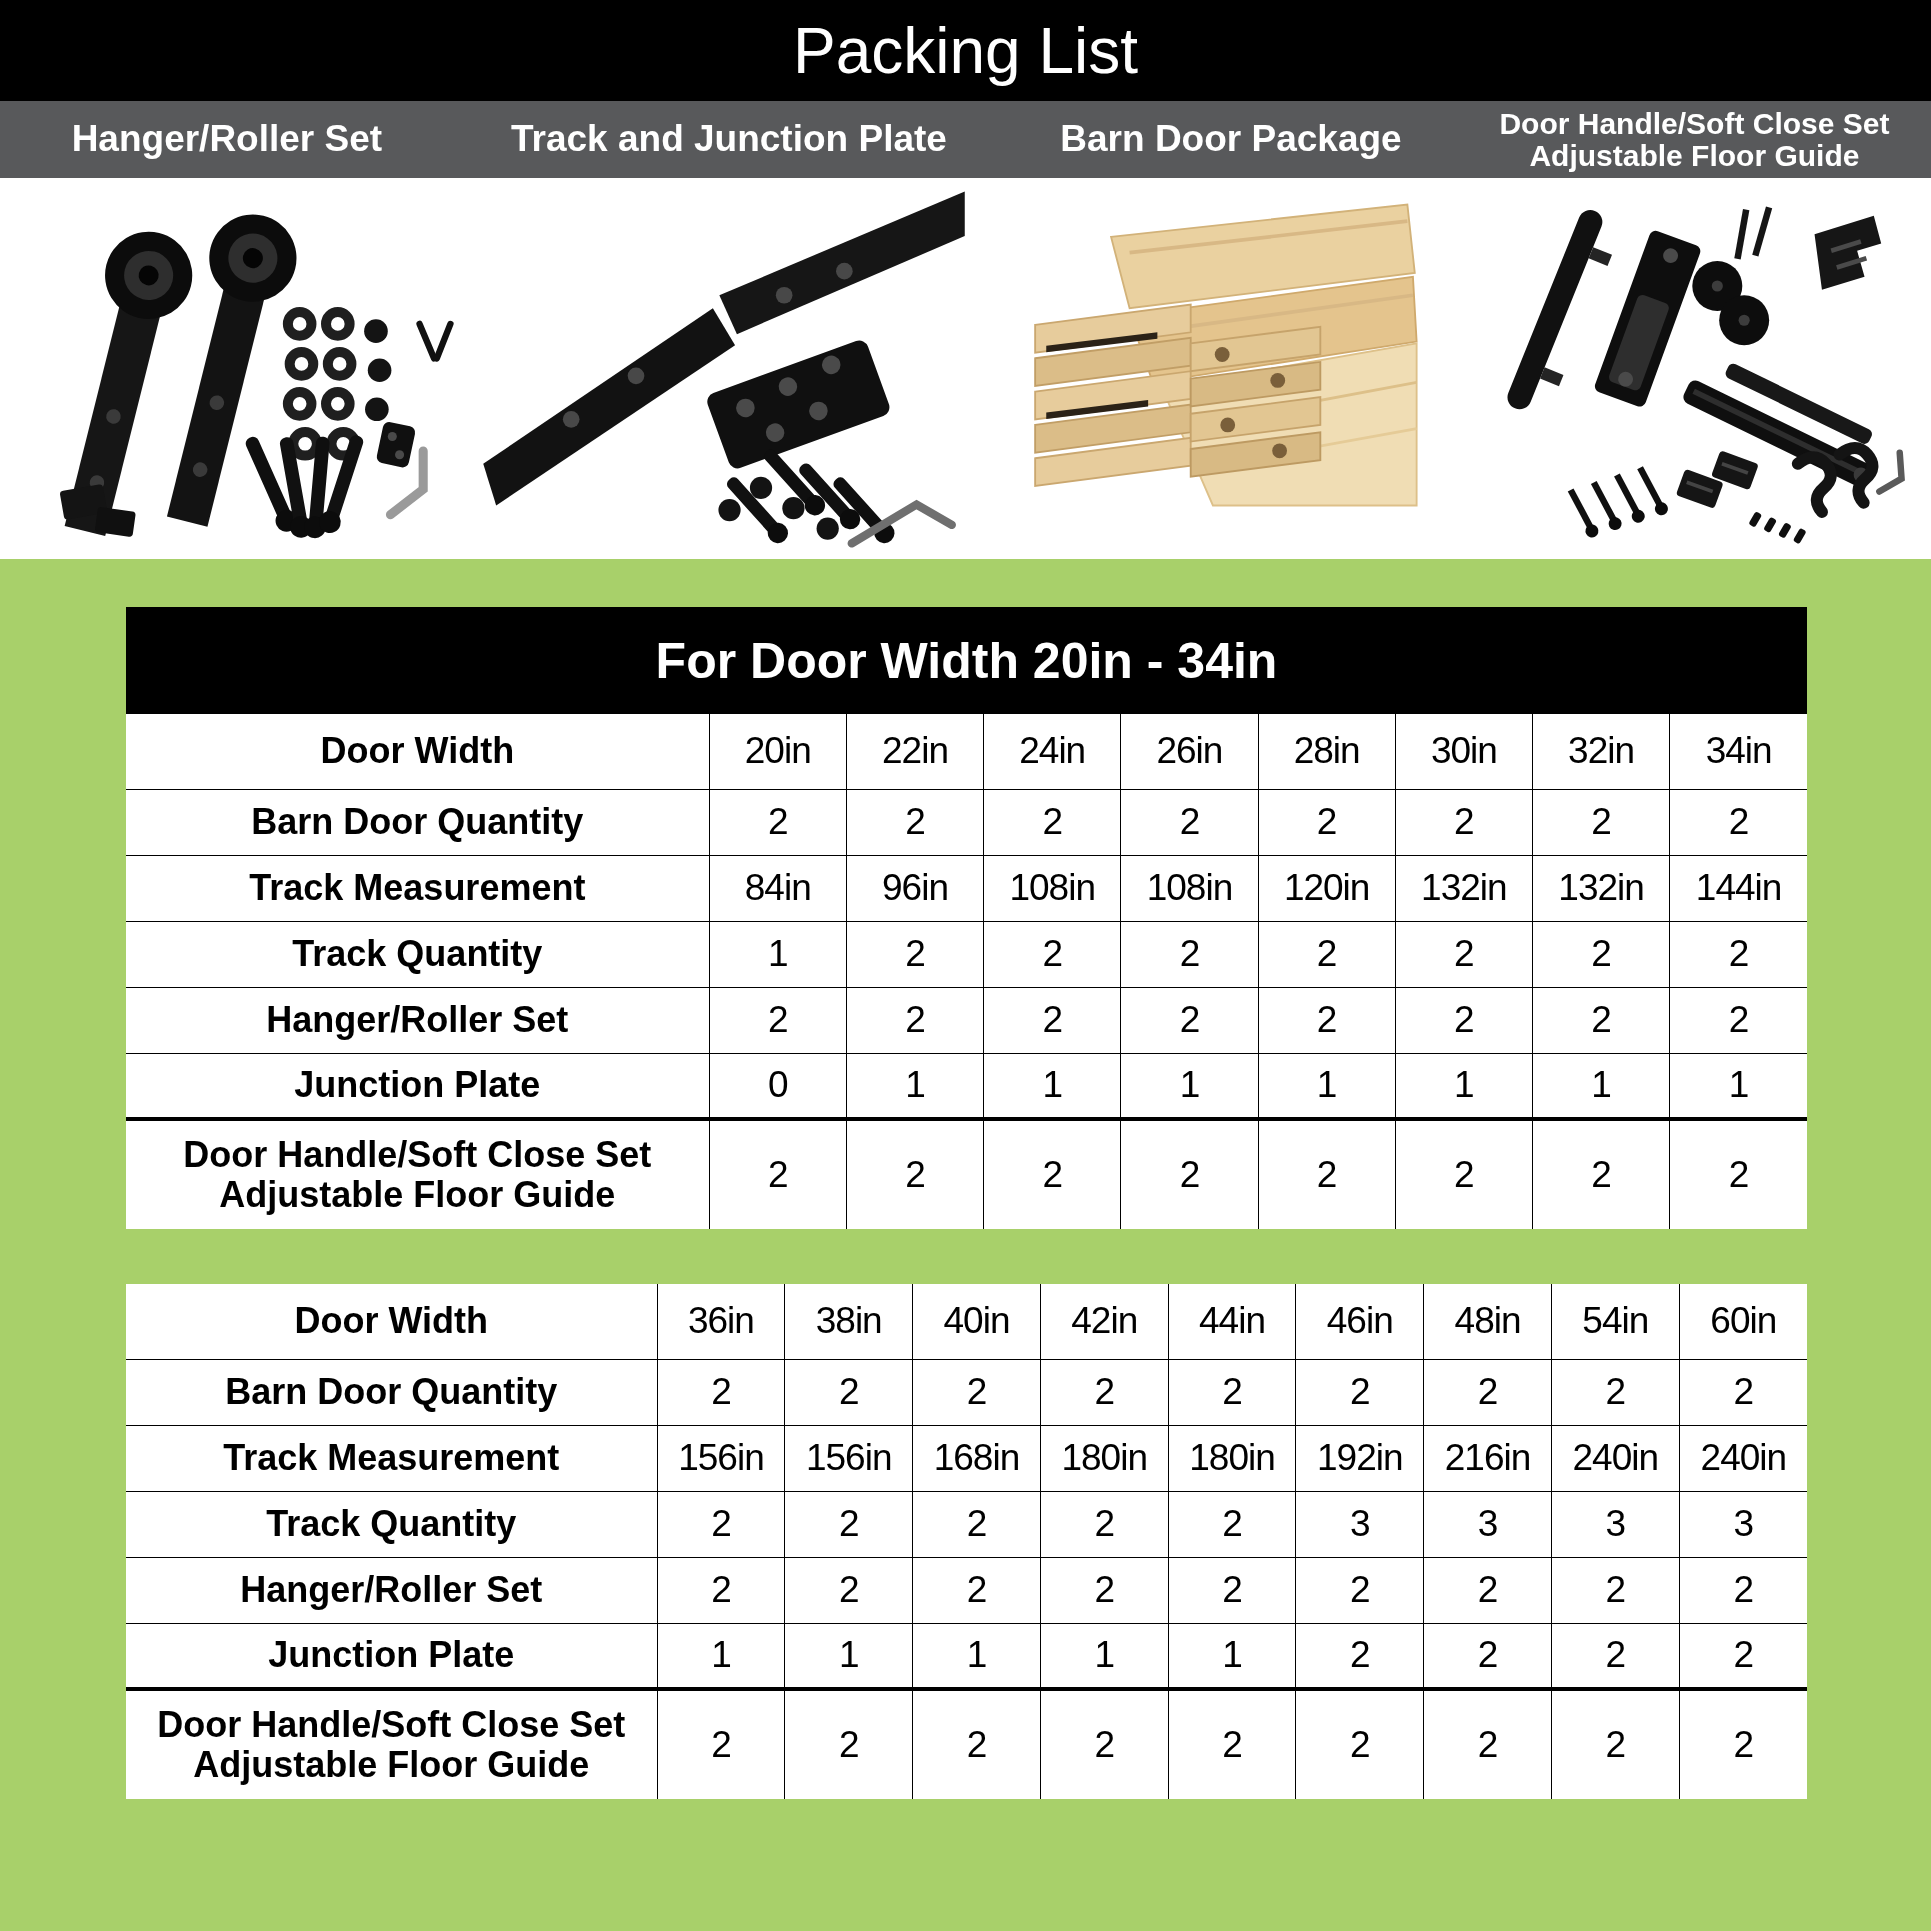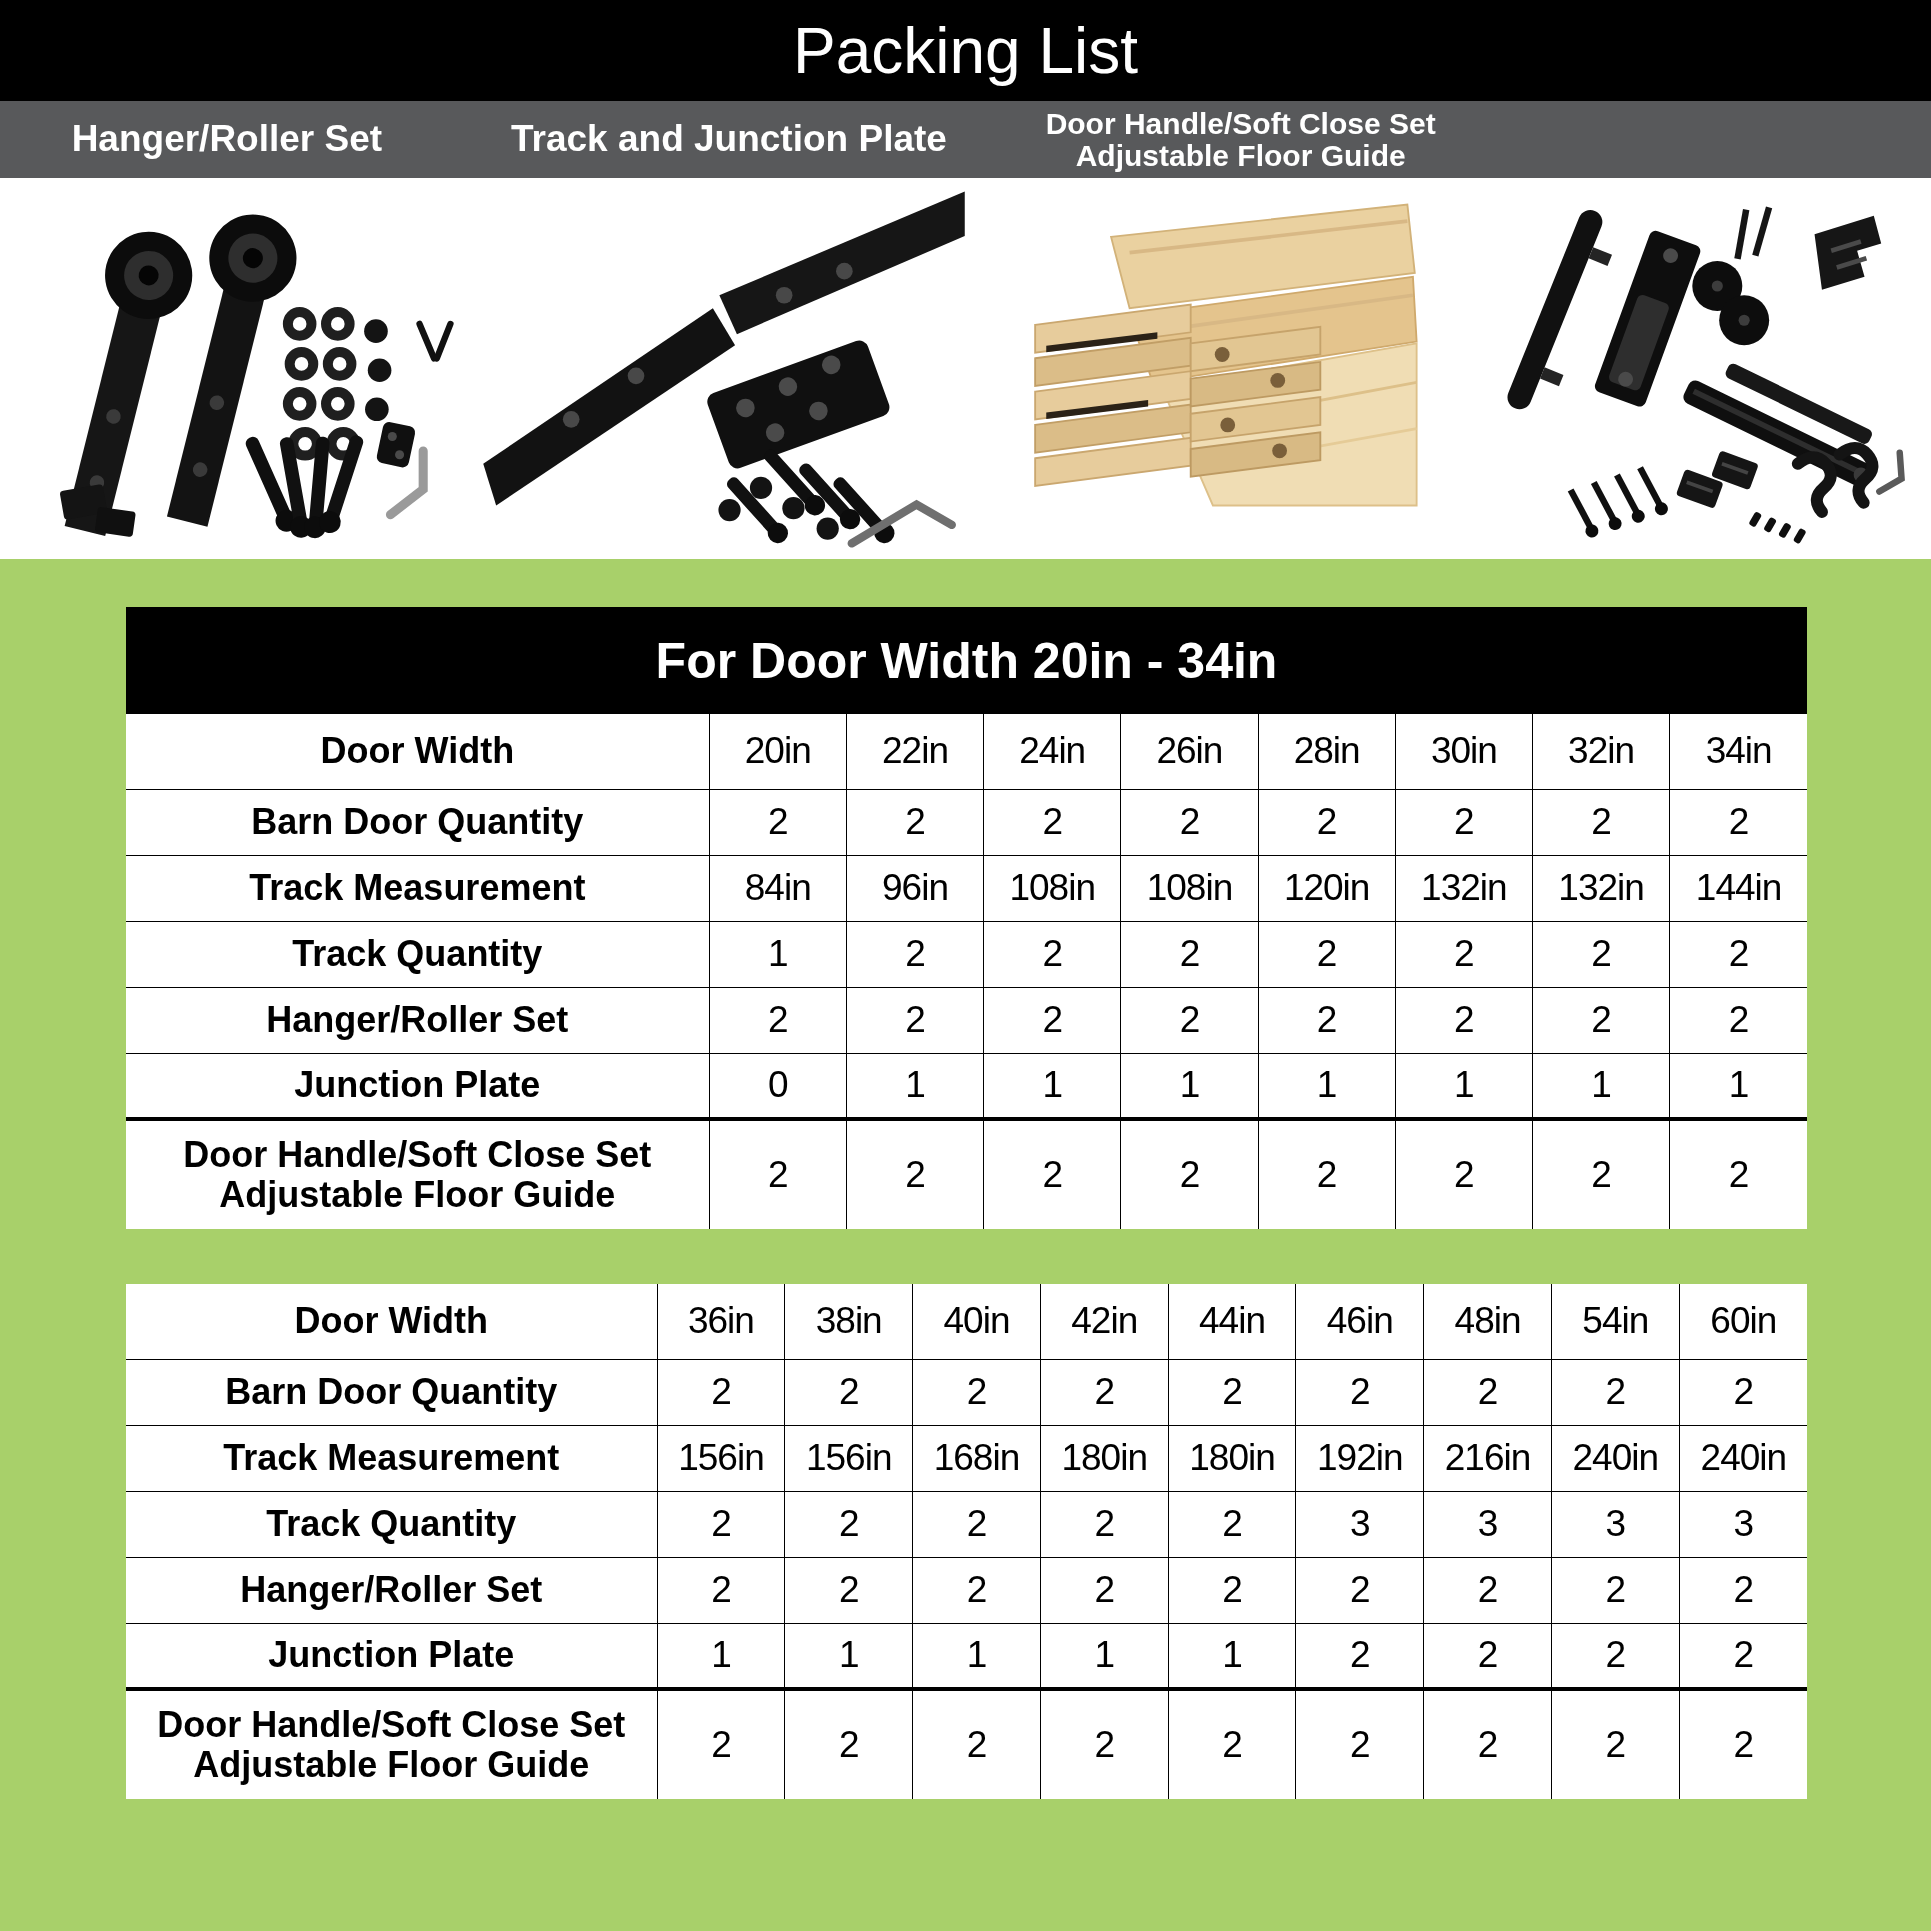--- a/index.html
+++ b/index.html
@@ -76,20 +76,23 @@
   <header class="title-banner">
     <h1>Packing List</h1>
   </header>
 
   <div class="product-bar">
     <div class="product-label p0">
       <span>Hanger/Roller Set</span>
     </div>
     <div class="product-label p1">
       <span>Track and Junction Plate</span>
+    </div>
+    <div class="product-label p2">
+      <span>Barn Door Package</span>
     </div>
     <div class="product-label p3">
       <span>Door Handle/Soft Close Set</span>
       <span>Adjustable Floor Guide</span>
     </div>
   </div>
 
   <div class="photo-strip">
 
     <figure class="f0">

